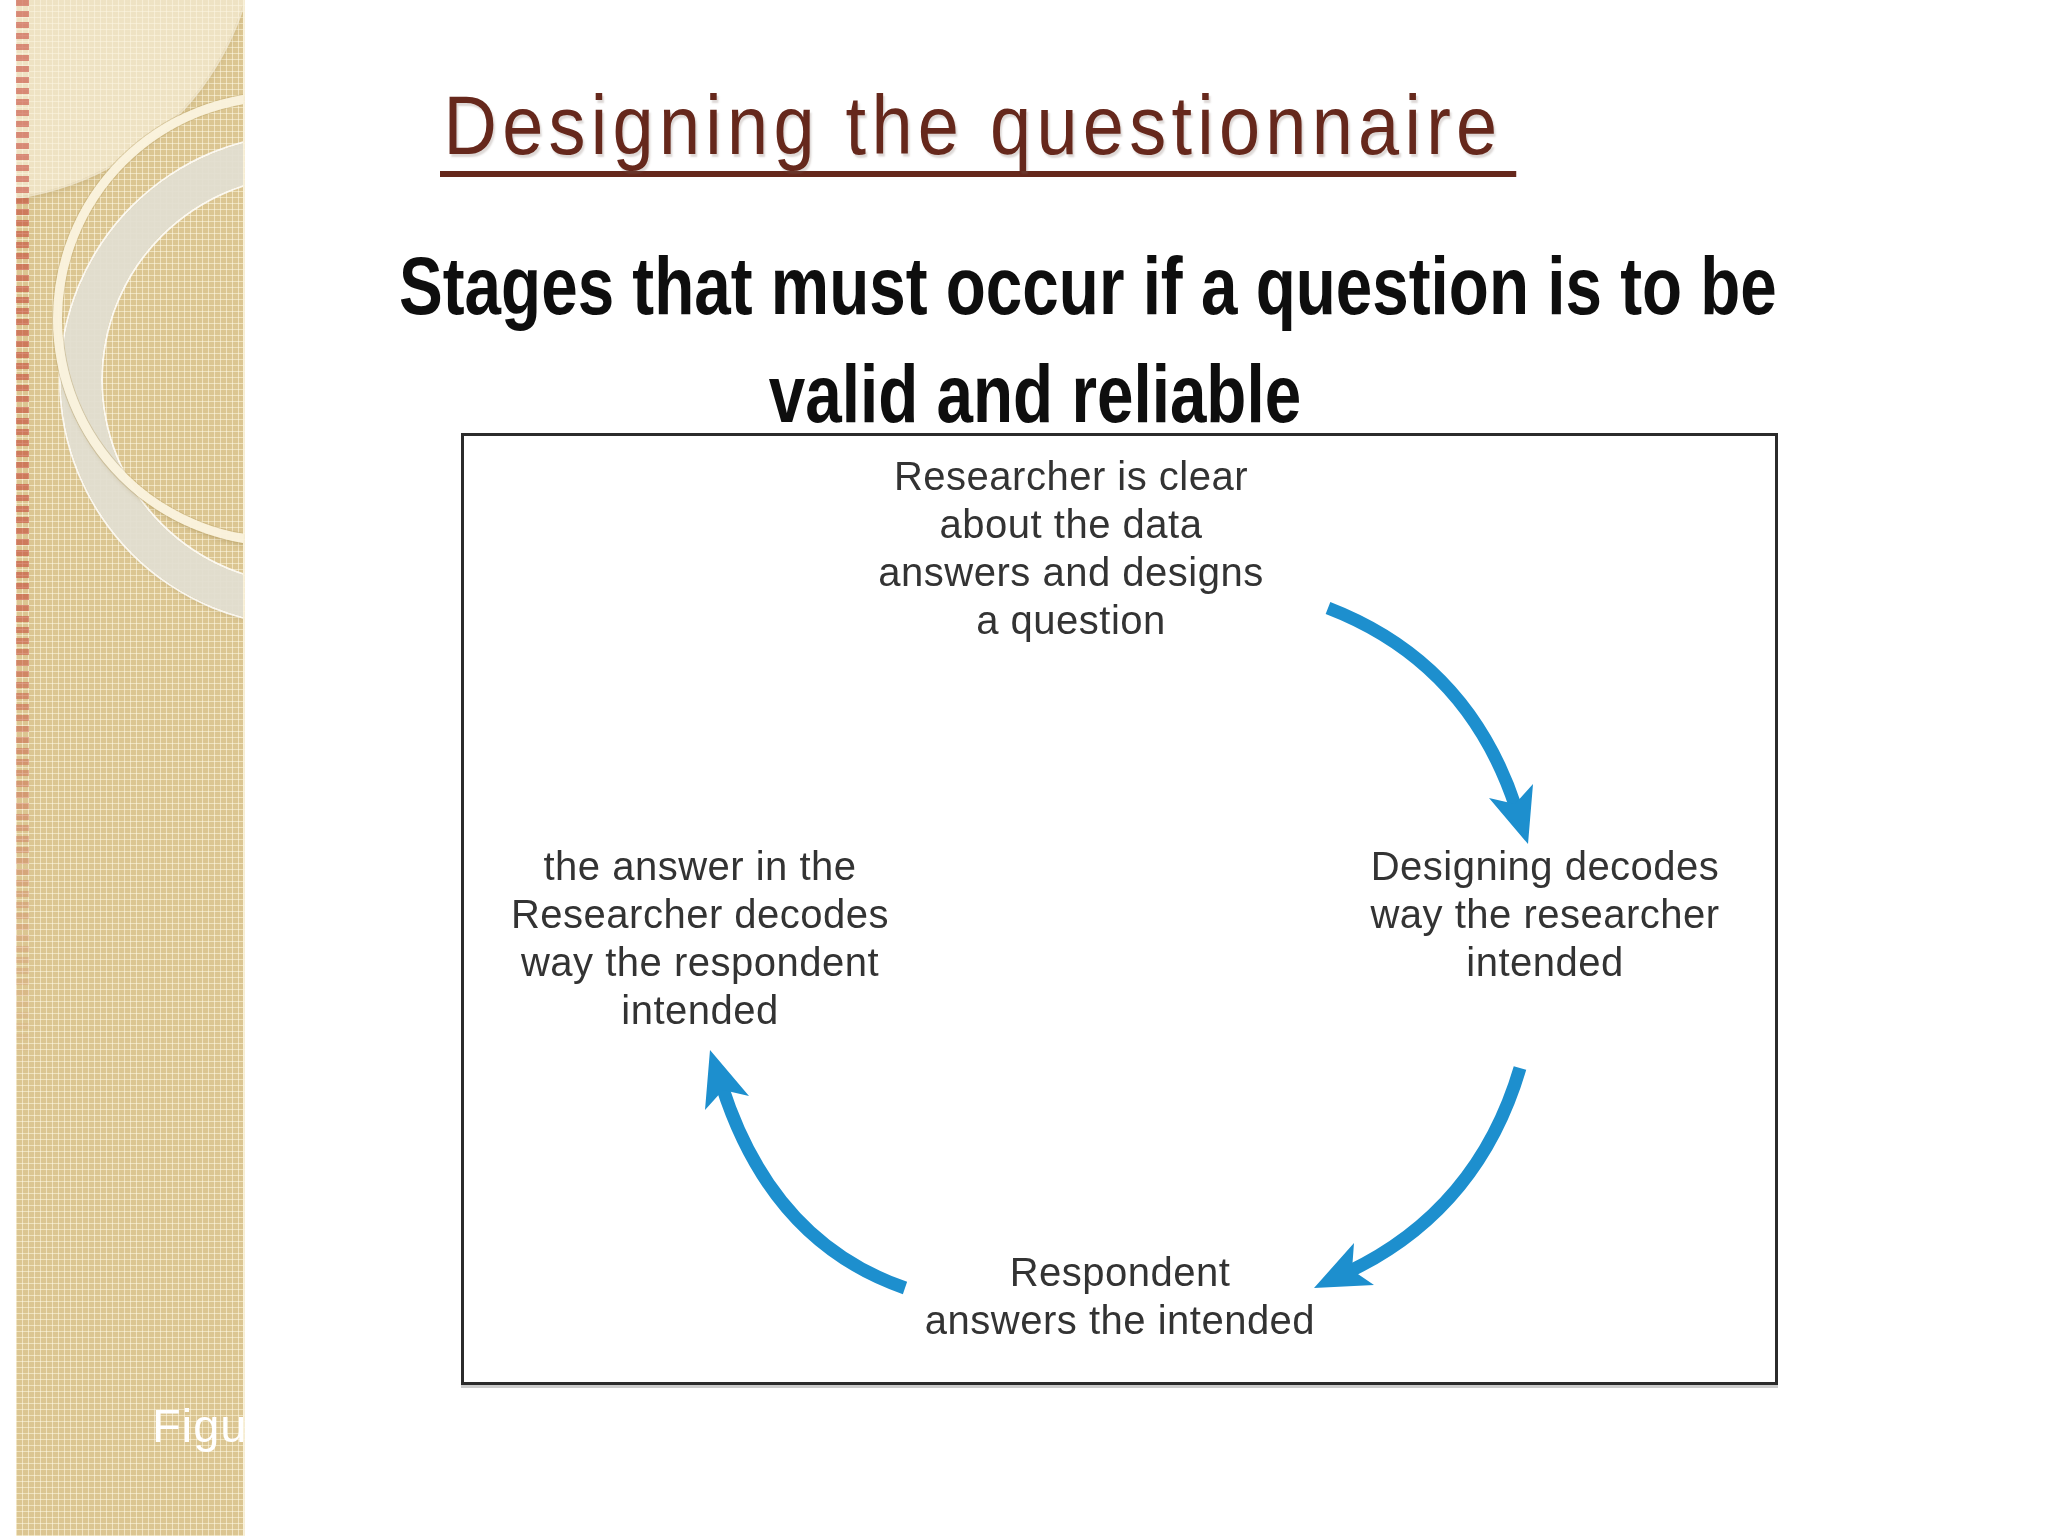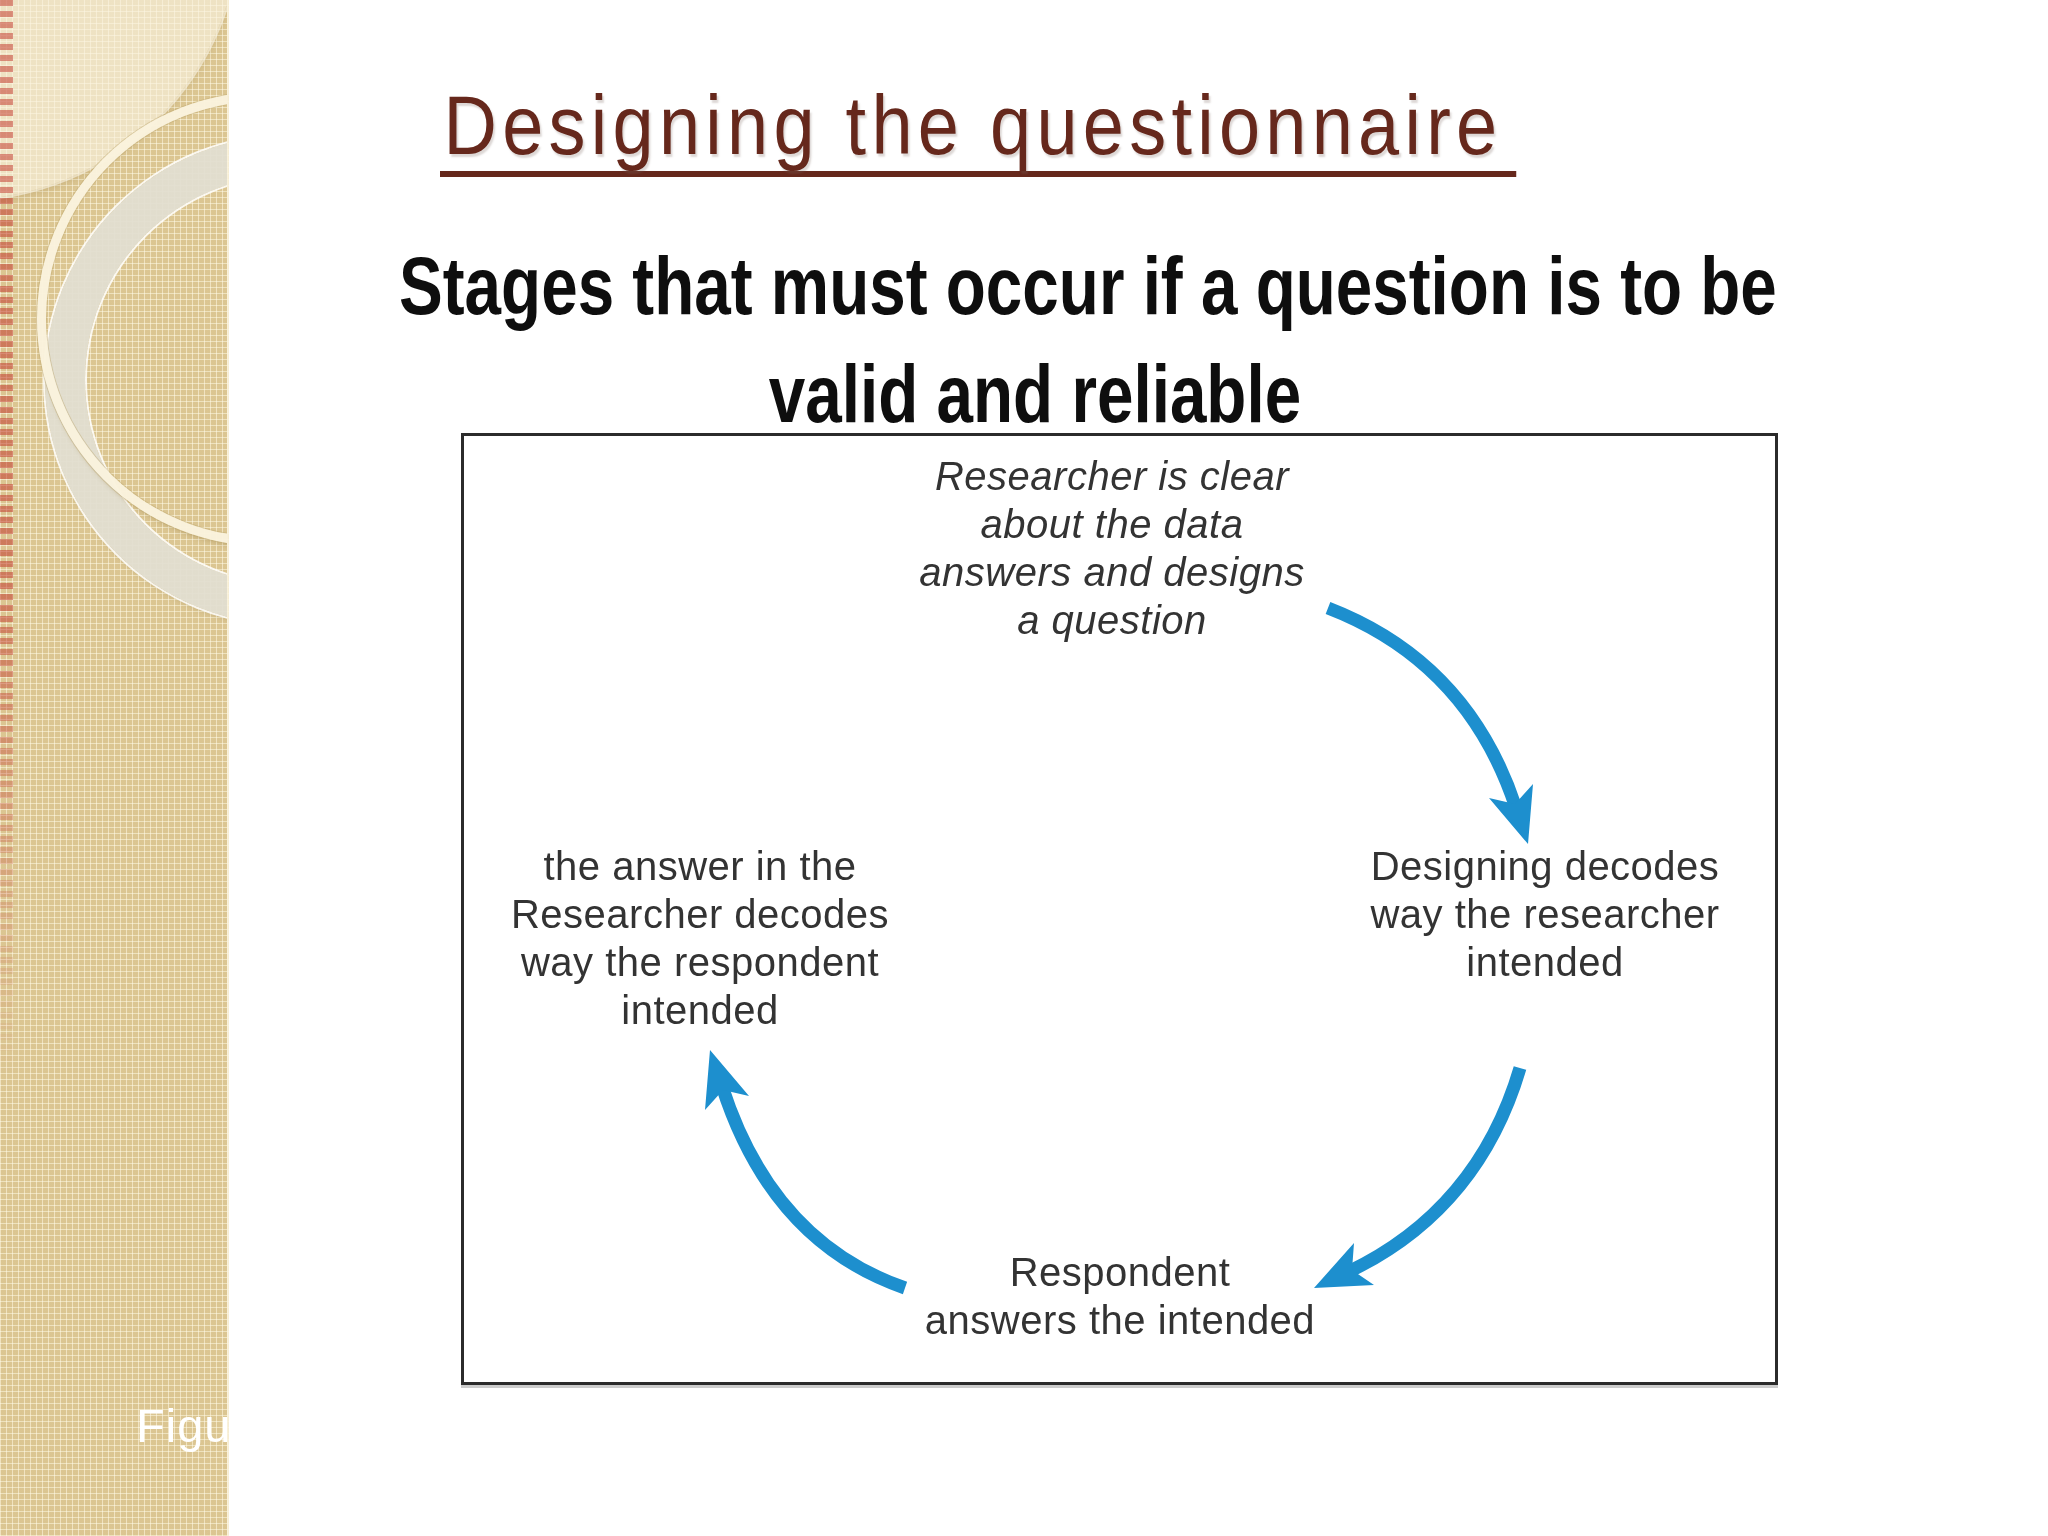--- a/index.html
+++ b/index.html
@@ -3,21 +3,21 @@
 <meta charset="utf-8">
 <style>
   html,body{margin:0;padding:0;background:#888;}
   .slide{
     position:relative;width:2048px;height:1536px;overflow:hidden;
     background:#ffffff;font-family:"Liberation Sans",sans-serif;
   }
 
   
   .sidebar{
-    position:absolute;left:0;top:0;width:227px;height:1536px;overflow:hidden;
+    position:absolute;left:16px;top:0;width:227px;height:1536px;overflow:hidden;
     background-color:var(--sidebar-base,#ead9a9);
     background-image:
       repeating-linear-gradient(90deg, rgba(255,250,233,.45) 0 1px, transparent 1px 6px, rgba(255,250,233,.45) 6px 7px, transparent 7px 12px),
       repeating-linear-gradient(0deg,  rgba(255,250,233,.45) 0 1px, transparent 1px 6px, rgba(255,250,233,.45) 6px 7px, transparent 7px 12px),
       repeating-linear-gradient(90deg, transparent 0 1px, rgba(186,157,96,.20) 1px 6px, transparent 6px 7px, rgba(186,157,96,.20) 7px 12px),
       repeating-linear-gradient(0deg,  transparent 0 1px, rgba(186,157,96,.14) 1px 6px, transparent 6px 7px, rgba(186,157,96,.14) 7px 12px);
     border-right:2px solid rgba(250,243,222,.85);
   }
   .light-quadrant{
     position:absolute;left:-320px;top:-360px;width:560px;height:560px;border-radius:50%;
@@ -64,21 +64,21 @@
   .figure-box{
     position:absolute;left:461px;top:433px;width:1311px;height:946px;
     background:#fff;border:3px solid var(--diagram-border,#2b2b2b);
     box-shadow:0 3px 0 rgba(110,110,110,.35);
   }
   .node{
     position:absolute;text-align:center;color:var(--diagram-text,#333);
     font-size:40px;line-height:48px;letter-spacing:.5px;
   }
   .node div{white-space:nowrap;}
-  .node-top{left:847px;top:452px;width:530px;font-style:italic;}
+  .node-top{left:806px;top:452px;width:530px;}
   .node-right{left:1315px;top:842px;width:460px;}
   .node-left{left:470px;top:842px;width:460px;}
   .node-bottom{left:890px;top:1248px;width:460px;}
   .arrows{position:absolute;left:0;top:0;width:2048px;height:1536px;pointer-events:none;}
   .arrows path{stroke:var(--arrow-color,#1d8fce);stroke-width:13;fill:none;}
   .arrows polygon{fill:var(--arrow-color,#1d8fce);}
 </style>
 </head>
 <body>
 

